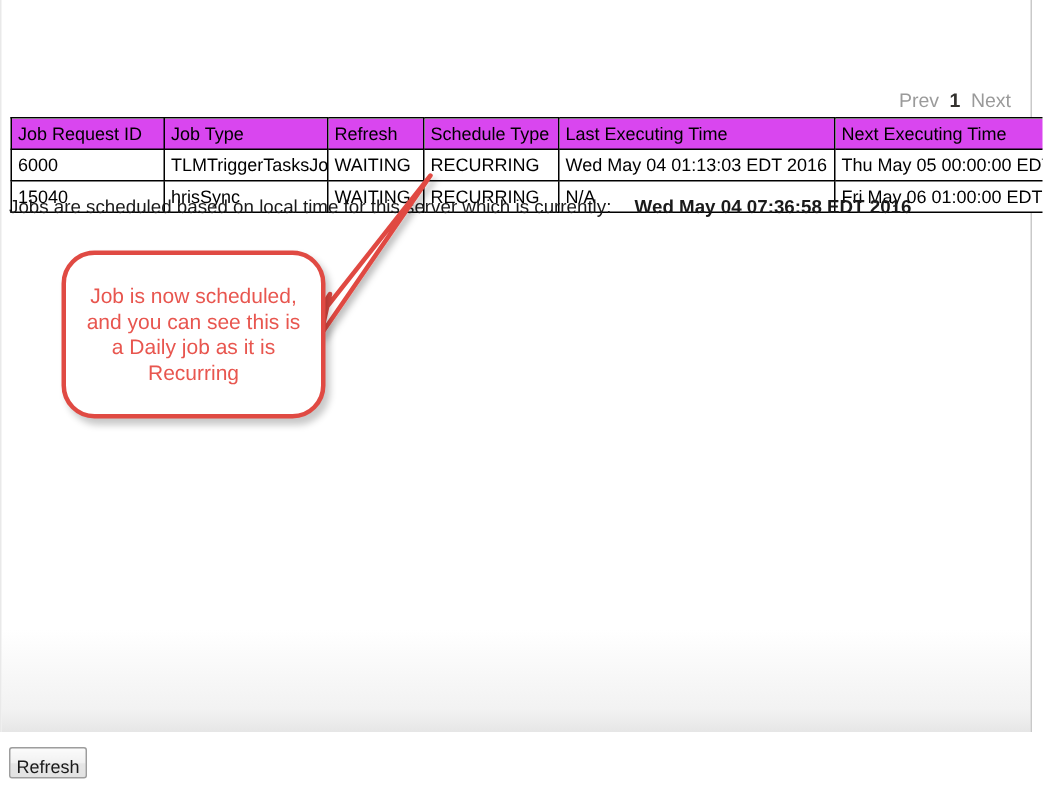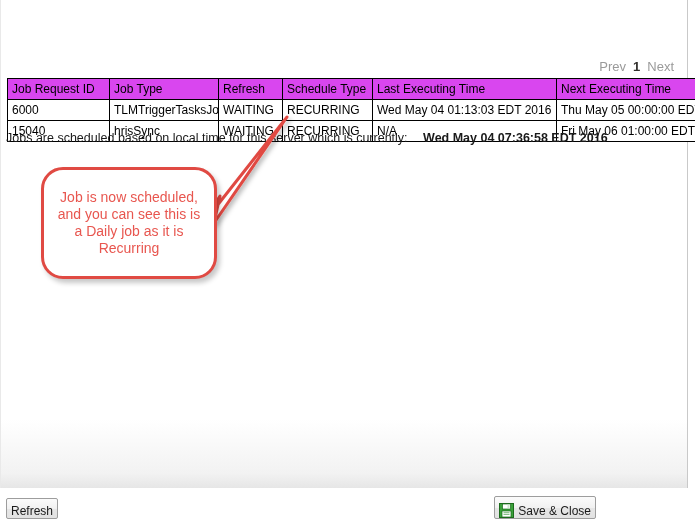--- a/index.html
+++ b/index.html
@@ -245,30 +245,17 @@
     </div>
 
   </div>
 
   <div class="button-bar">
 
     <button class="btn btn-refresh">
       <span>Refresh</span>
     </button>
 
-    <button class="btn btn-save">
-      <span class="icon-save">
-        <svg width="15" height="15" viewBox="0 0 15 15">
-          <rect x="0.5" y="0.5" width="14" height="14" fill="#3aa13a" stroke="#1c6b1c"></rect>
-          <rect x="3.5" y="1" width="8" height="5" fill="#ffffff" stroke="#1c6b1c" stroke-width="0.7"></rect>
-          <rect x="8.5" y="1.6" width="2" height="3.6" fill="#cfe8cf"></rect>
-          <rect x="3" y="8" width="9" height="6" fill="#ffffff" stroke="#1c6b1c" stroke-width="0.7"></rect>
-          <line x1="4.5" y1="9.7" x2="10.5" y2="9.7" stroke="#56a556" stroke-width="0.8"></line>
-          <line x1="4.5" y1="11.4" x2="10.5" y2="11.4" stroke="#56a556" stroke-width="0.8"></line>
-        </svg>
-      </span>
-      <span>Save &amp; Close</span>
-    </button>
 
 
   </div>
 
 </div>
 
 </body></html>

